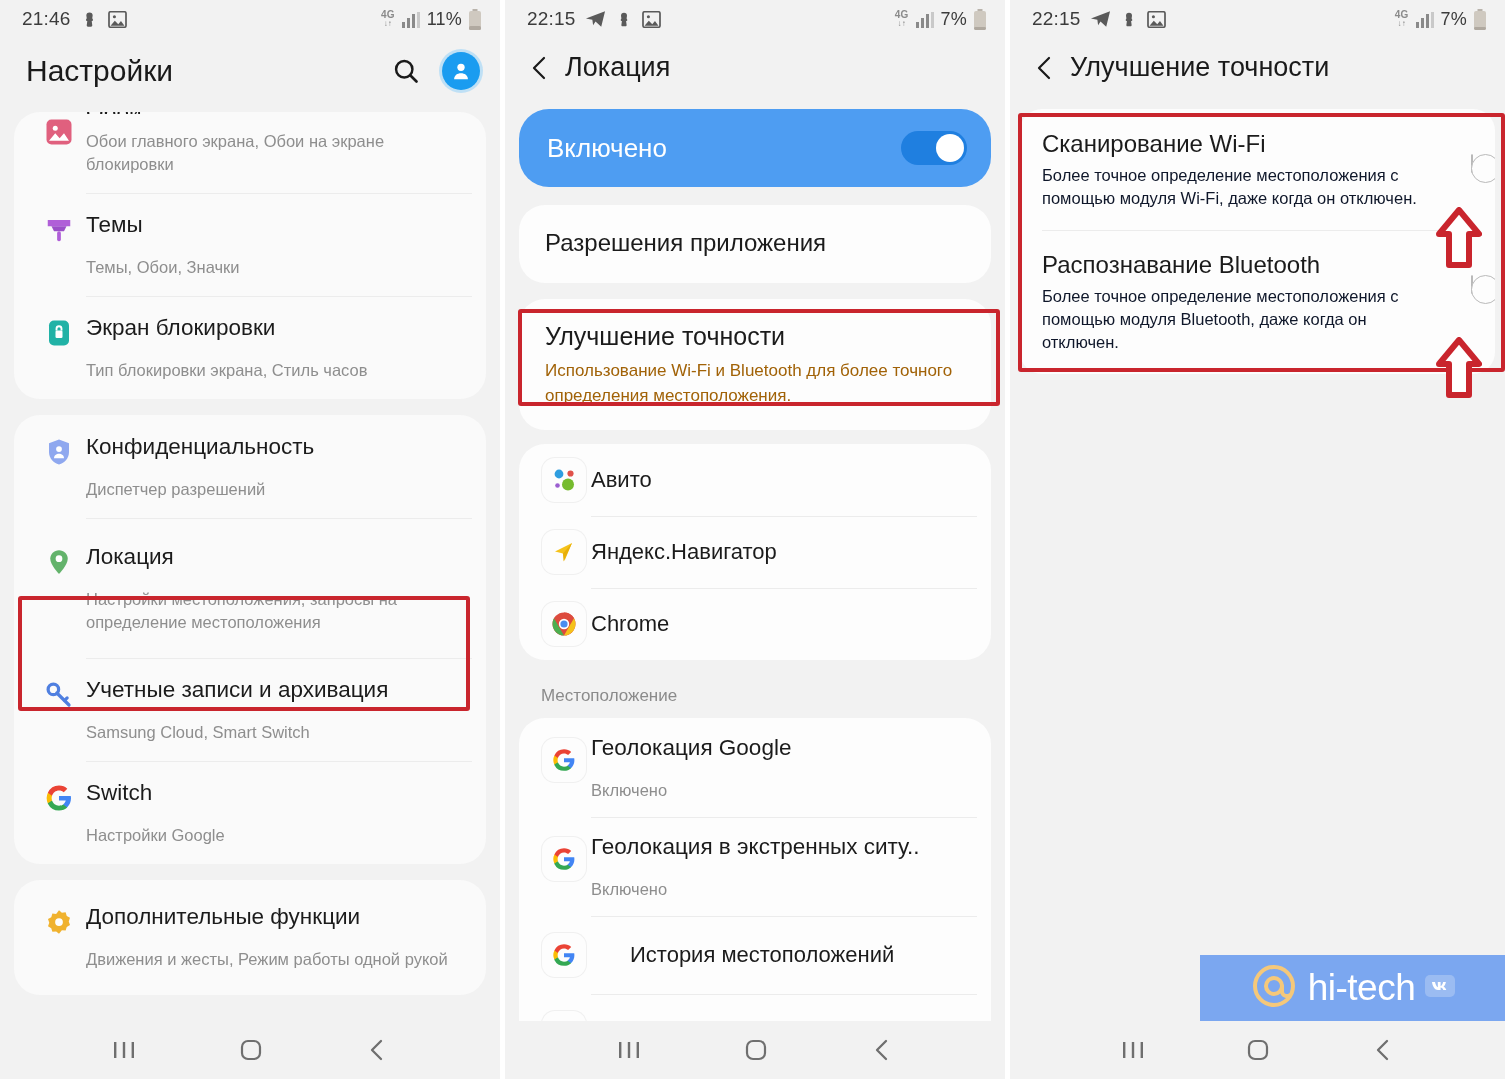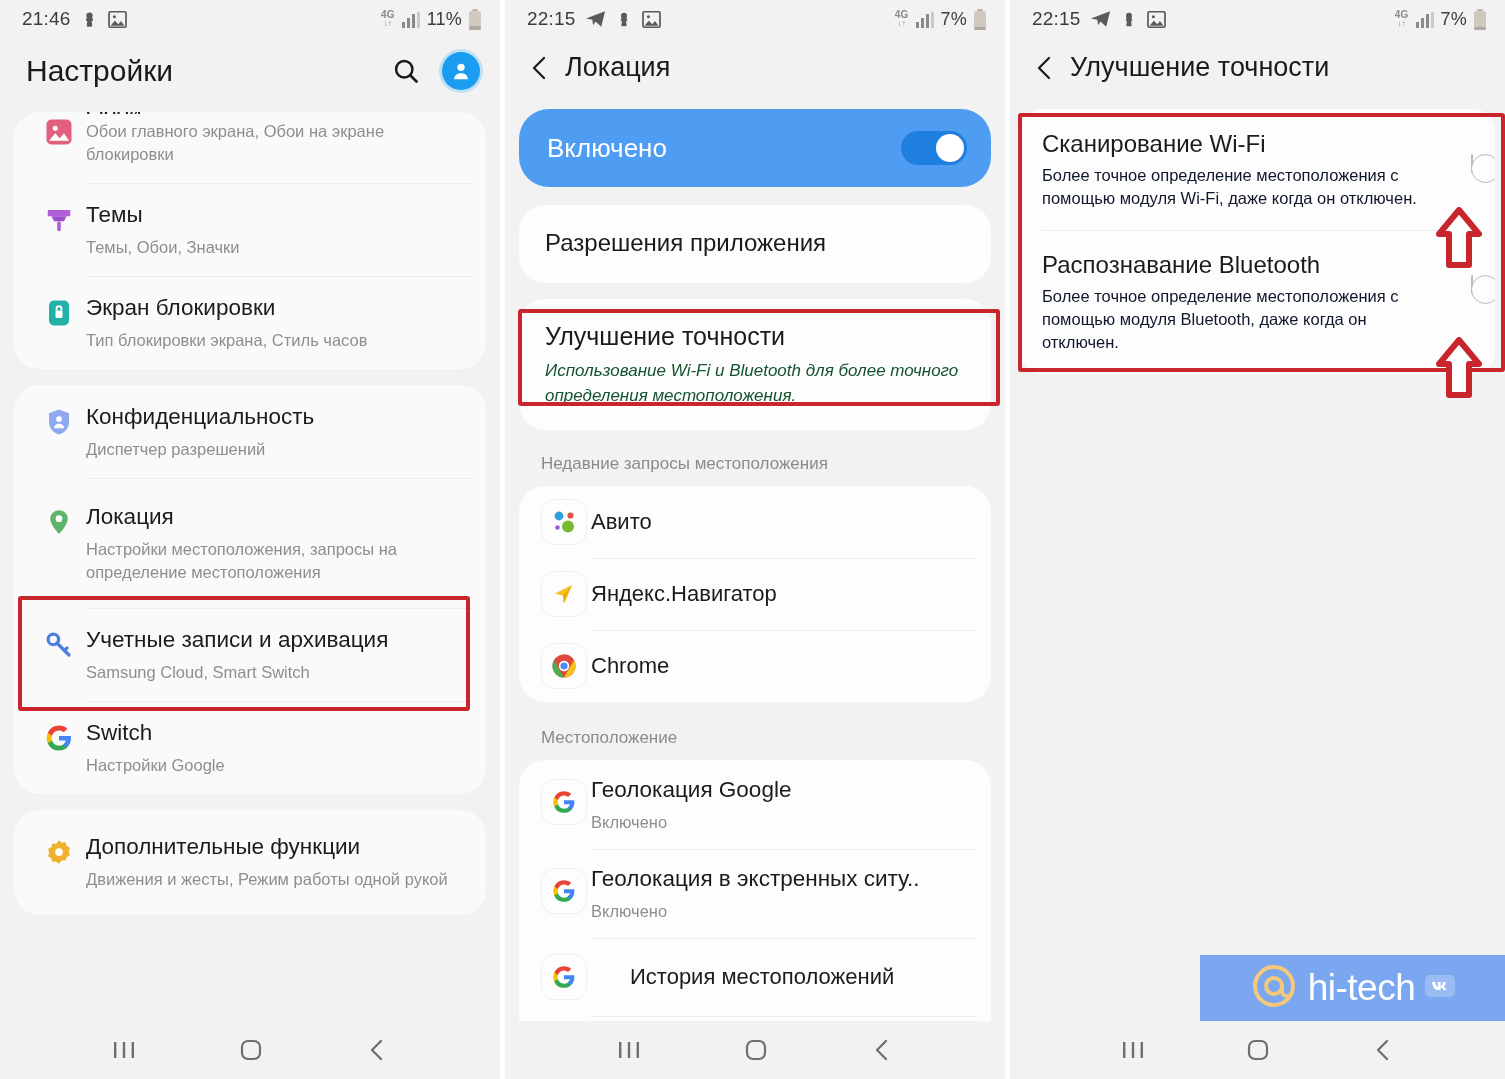--- a/index.html
+++ b/index.html
@@ -63,21 +63,21 @@
   .row + .row::before {
     content: ""; position: absolute; left: 72px; right: 14px; top: 0;
     height: 1px; background: #ececec;
   }
   .row-ico {
     width: 54px; flex: 0 0 54px; display: flex; align-items: center;
     justify-content: center; padding-top: 5px;
   }
   .row-txt { flex: 1; min-width: 0; }
   .row-title { font-size: 22.5px; color: #1b1b1b; line-height: 30px; }
-  .row-sub { font-size: 16.5px; color: #8e8e8e; line-height: 23px; margin-top: 6px; }
+  .row-sub { font-size: 16.5px; color: #8e8e8e; line-height: 23px; margin-top: 16px; }
   .row.compact { padding: 14px 20px 14px 18px; align-items: center; }
   .row.compact .row-ico { padding-top: 0; }
   .row.compact .row-title { font-size: 22px; }
 
   
   .clip-row { padding-top: 0; }
   .clip-title {
     font-size: 22.5px; color: #1b1b1b; line-height: 30px;
     margin-top: -14px; height: 16px; overflow: hidden;
   }
@@ -409,25 +409,24 @@
 
     <div class="scroll">
 
       <div class="card white">
         <div class="plainrow">Разрешения приложения</div>
       </div>
 
       <div class="card white" style="margin-bottom:14px;">
         <div style="padding:20px 24px 22px 26px;">
           <div style="font-size:25px;color:#1b1b1b;line-height:34px;">Улучшение точности</div>
-          <div style="font-size:17px;color:#14532d;line-height:25px;margin-top:5px;font-style:italic;">Использование Wi-Fi и Bluetooth для более точного определения местоположения.</div>
-        </div>
-      </div>
-
-      <div class="sect">Недавние запросы местоположения</div>
+          <div style="font-size:17px;color:#a16207;line-height:25px;margin-top:5px;">Использование Wi-Fi и Bluetooth для более точного определения местоположения.</div>
+        </div>
+      </div>
+
 
       <div class="card white">
         <div class="row compact">
           <div class="row-ico">
             <span class="appic">
               <svg width="30" height="30" viewBox="0 0 30 30">
                 <circle cx="10" cy="9" r="4.4" fill="#2f9ee0"></circle>
                 <circle cx="21.5" cy="8.5" r="3.1" fill="#e0524a"></circle>
                 <circle cx="8.5" cy="20.5" r="2.3" fill="#9b5fd0"></circle>
                 <circle cx="19" cy="19.5" r="6" fill="#76bb2e"></circle>

